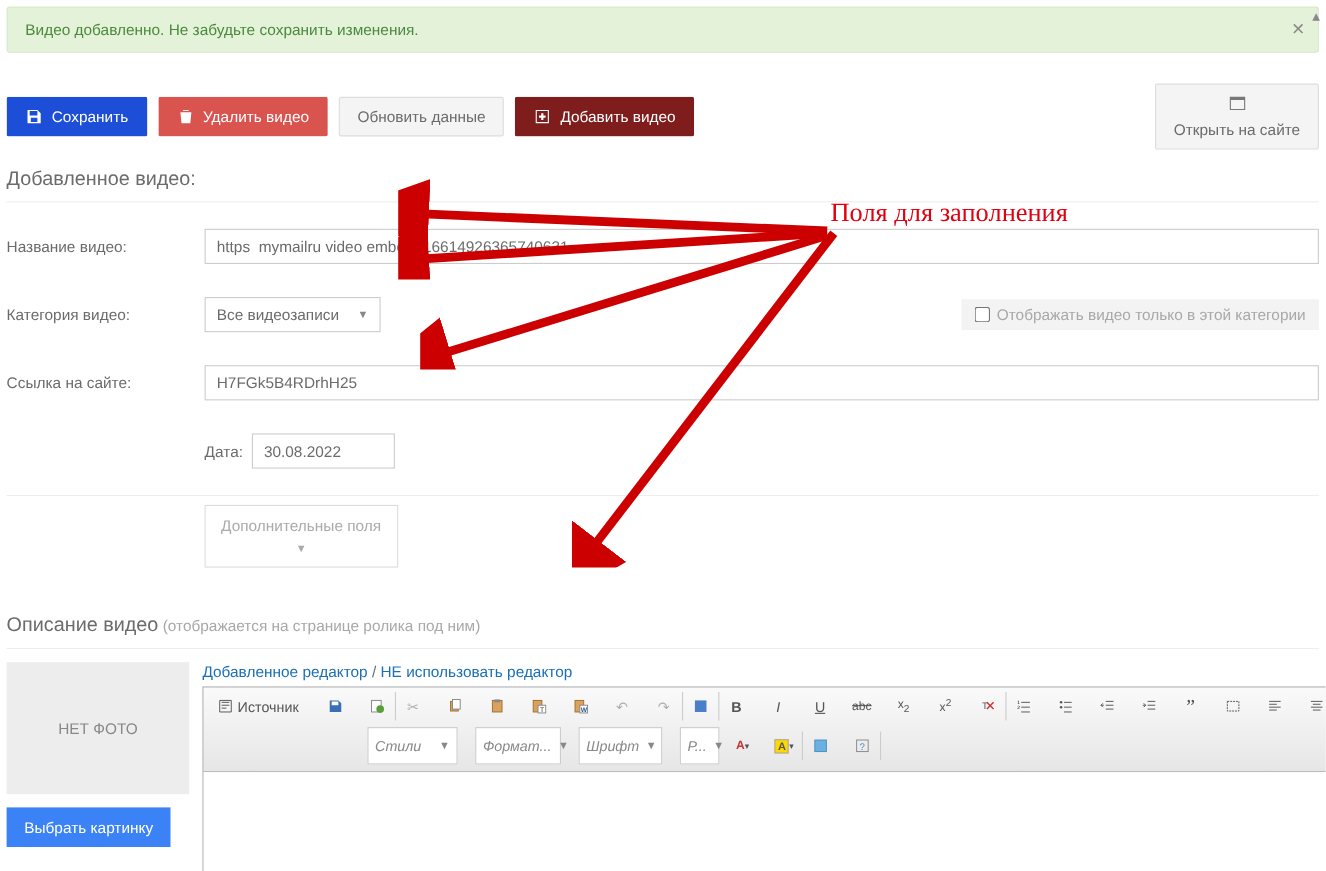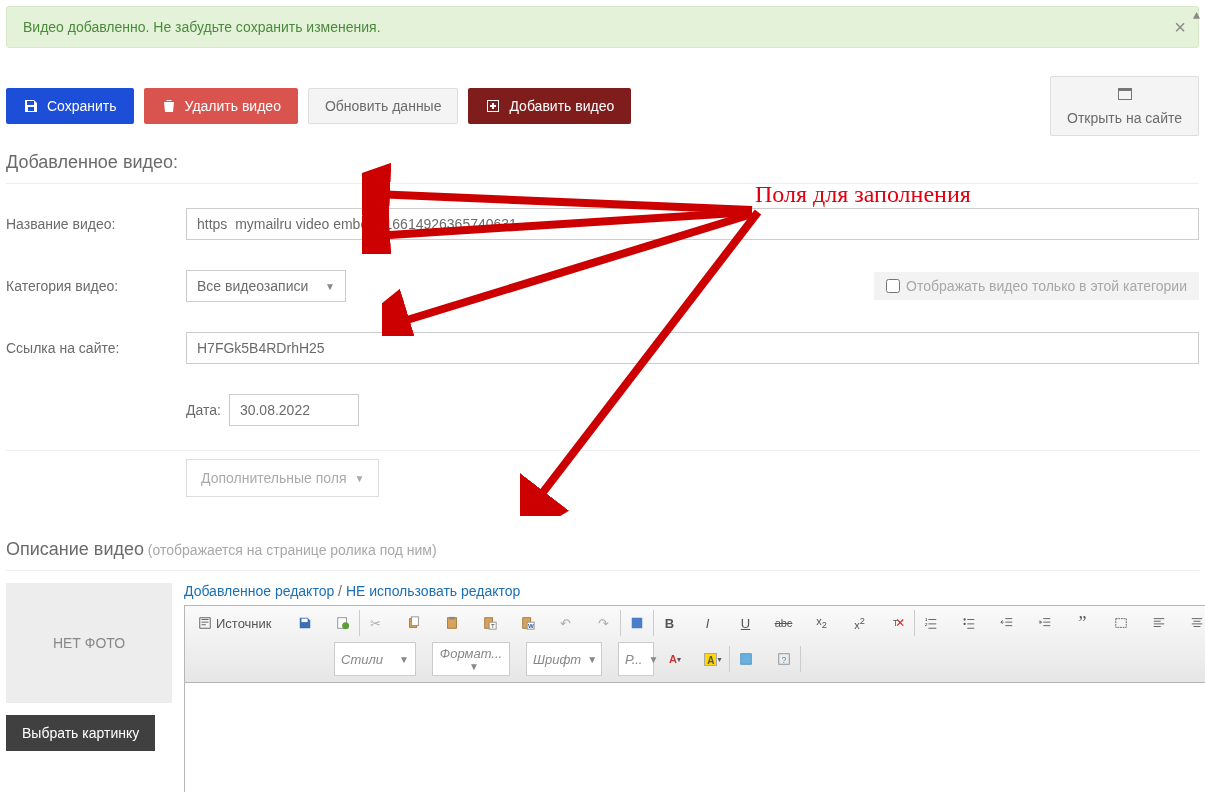--- a/index.html
+++ b/index.html
@@ -140,20 +140,21 @@
     .extra-fields {
       display: inline-flex;
       align-items: center;
       padding: 10px 14px;
       border: 1px solid #ddd;
       color: #aaa;
       margin-left: 186px;
       gap: 8px;
       margin-bottom: 18px;
       cursor: pointer;
+      flex-direction: column;
     }
     .extra-fields .caret { font-size: 10px; }
     .desc-section {
       padding: 24px 6px 0 6px;
     }
     .desc-title {
       font-size: 18px;
       color: #6b6b6b;
       font-weight: normal;
       display: inline-block;
@@ -180,21 +181,21 @@
       height: 120px;
       background: #ededed;
       display: flex;
       align-items: center;
       justify-content: center;
       color: #888;
       font-size: 14px;
     }
     .choose-img {
       margin-top: 12px;
-      background: #404040;
+      background: #3b82f6;
       color: #fff;
       border: none;
       padding: 10px 16px;
       font-size: 14px;
       cursor: pointer;
     }
     .editor-col {
       flex: 1;
     }
     .editor-links {
@@ -260,21 +261,21 @@
       color: #888;
       cursor: pointer;
       height: 34px;
     }
     .cke-combo .cbcaret {
       margin-left: 6px;
       font-size: 10px;
       color: #888;
     }
     .cke-combo.styles { width: 82px; }
-    .cke-combo.format { width: 78px; flex-direction: column; }
+    .cke-combo.format { width: 78px; }
     .cke-combo.font { width: 76px; }
     .cke-combo.size { width: 36px; }
     .cke-content {
       border: 1px solid #b6b6b6;
       border-top: none;
       background: #fff;
       height: 180px;
       position: relative;
     }
     .cke-expand {

